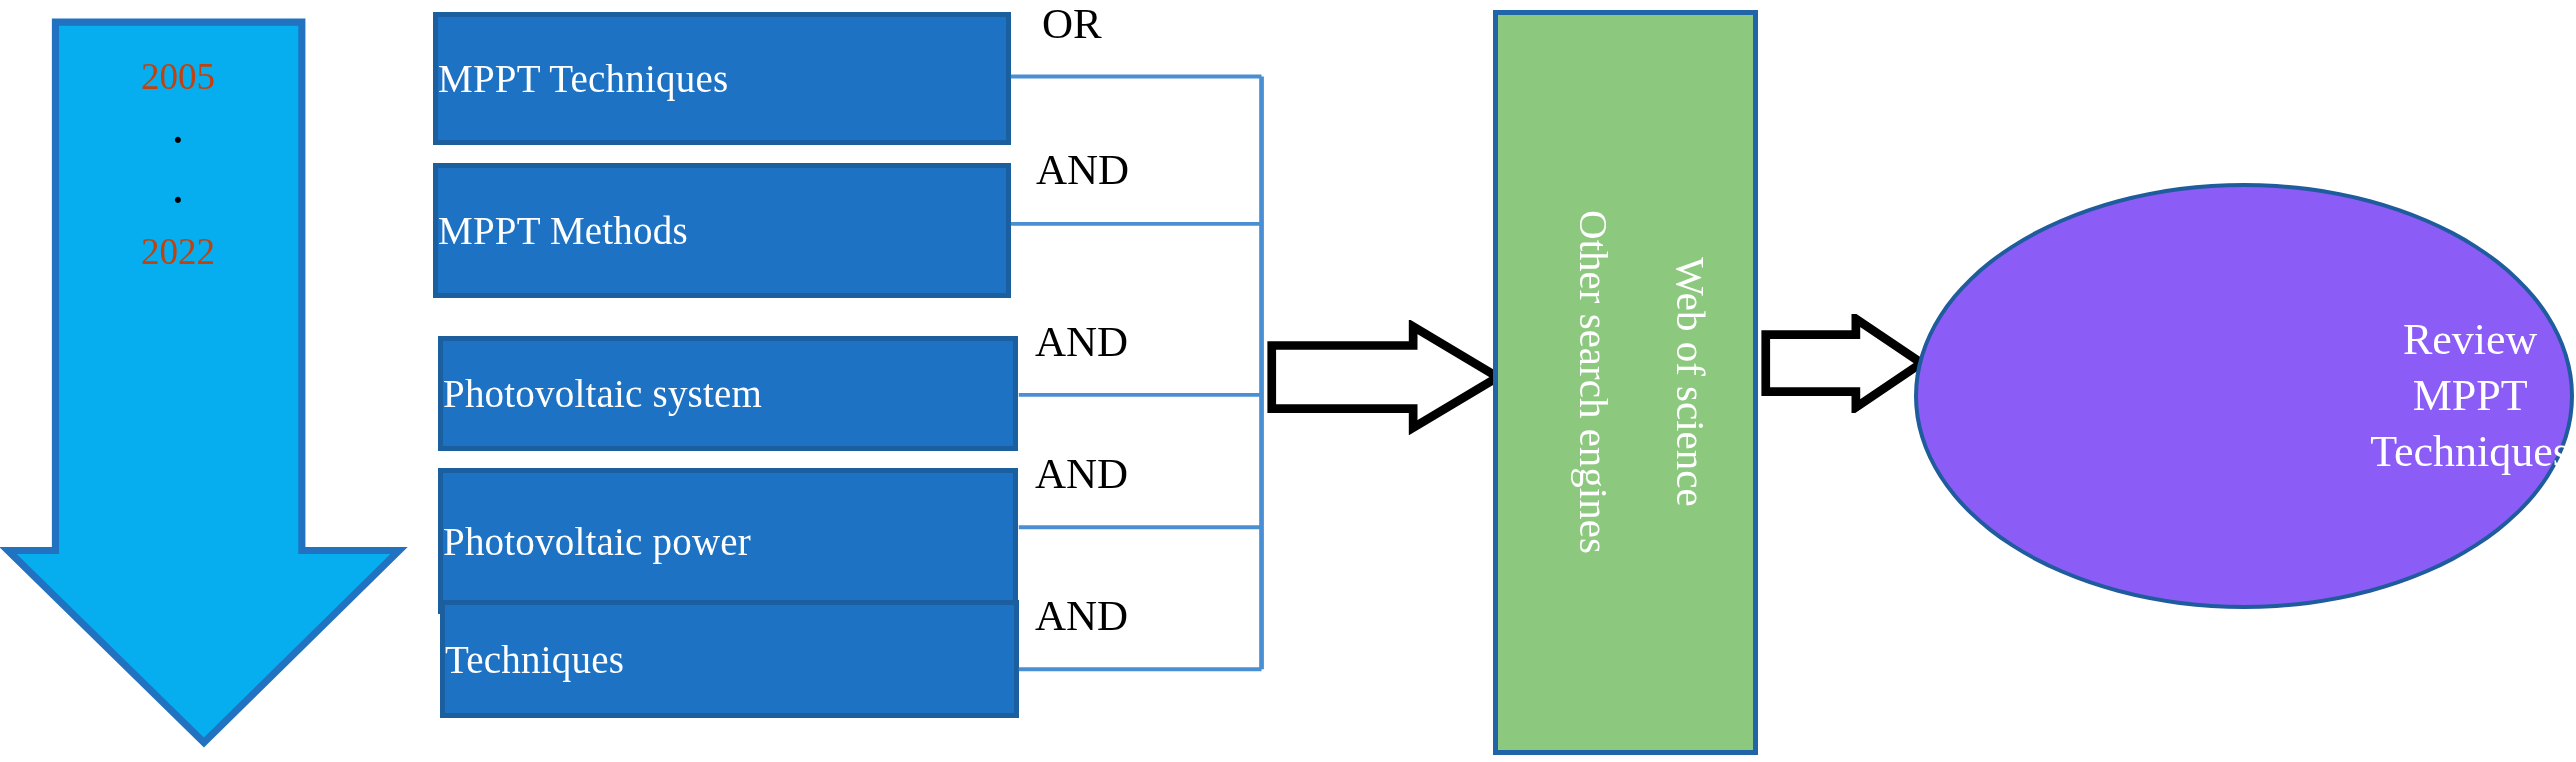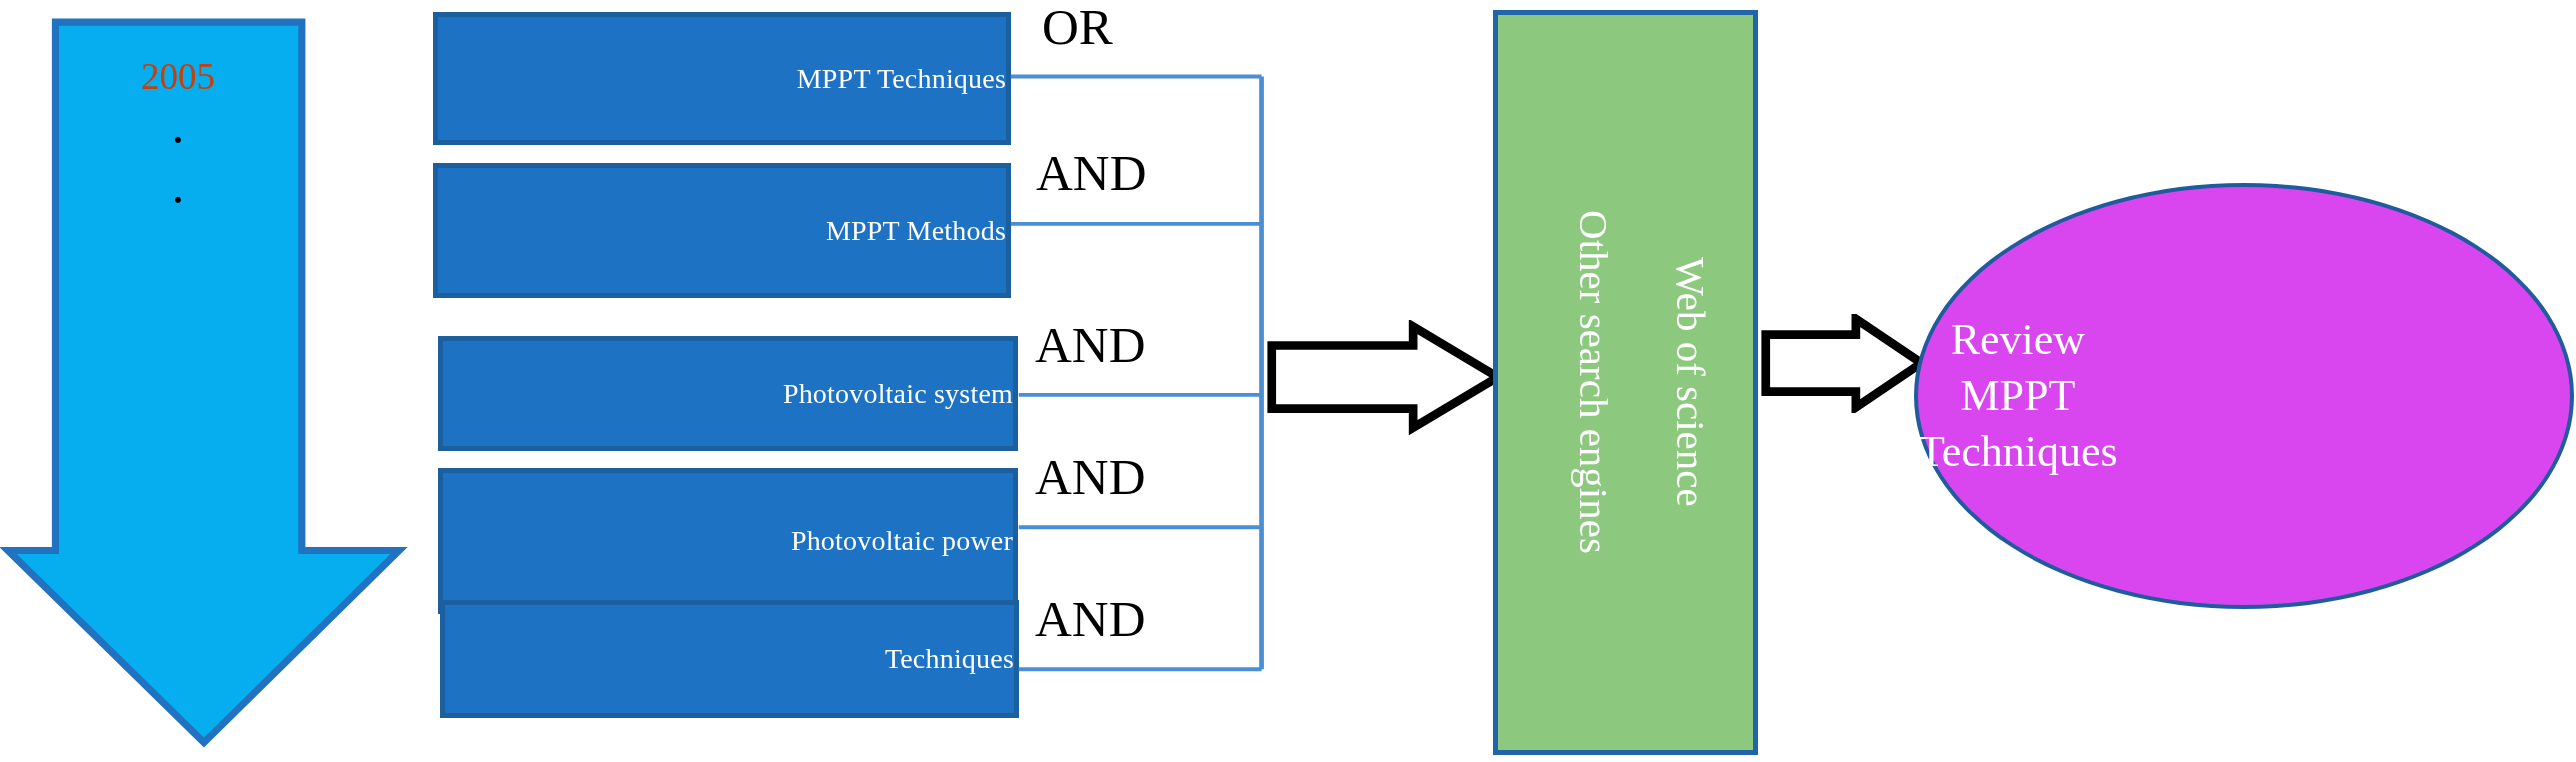--- a/index.html
+++ b/index.html
@@ -49,34 +49,34 @@
   #timeline-dot-1 { top: 122px; }
   #timeline-dot-2 { top: 182px; }
 
   
   .kw-box {
     position: absolute;
     background: #1d72c4;
     border: 5.5px solid #1b5f9e;
     box-sizing: border-box;
     color: #ffffff;
-    font-size: 28px;
+    font-size: 39px;
     display: flex;
     align-items: center;
-    justify-content: flex-end;
+    justify-content: flex-start;
     text-align: center;
     letter-spacing: 0.2px;
   }
 
   
   #bracket { position: absolute; left: 1003px; top: 0; width: 268px; height: 763px; }
   .op-label {
     position: absolute;
     color: #000000;
-    font-size: 51px;
+    font-size: 43px;
     line-height: 1;
     white-space: nowrap;
   }
 
   
   .block-arrow { position: absolute; }
 
   
   #db-box {
     position: absolute;
@@ -101,26 +101,26 @@
   #db-label-wos     { left: 192px; transform: rotate(90deg) translate(-50%, -50%); }
 
   
   #output-ellipse {
     position: absolute;
     left: 1914px;
     top: 183px;
     width: 660px;
     height: 426px;
     border-radius: 50%;
-    background: #d946ef;
+    background: #8b5cf6;
     border: 4.7px solid #1f5c9e;
     box-sizing: border-box;
     display: flex;
     align-items: center;
-    justify-content: flex-start;
+    justify-content: flex-end;
   }
   #output-label {
     color: #ffffff;
     font-size: 44px;
     line-height: 1.28;
     text-align: center;
     white-space: pre-line;
   }
 </style>
 </head>
@@ -128,20 +128,21 @@
 
 <div id="stage">
 
   <div id="timeline-arrow">
     <svg width="411" height="763" viewBox="0 0 520 966">
       <polygon points="70,28 382,28 382,697 505,697 258,940 10,697 70,697" fill="#06aeef" stroke="#2172c0" stroke-width="9" stroke-linejoin="miter"></polygon>
     </svg>
     <div class="timeline-label" id="timeline-start">2005</div>
     <div class="timeline-dot" id="timeline-dot-1">·</div>
     <div class="timeline-dot" id="timeline-dot-2">·</div>
+    <div class="timeline-label" id="timeline-end">2022</div>
   </div>
 
   <div class="kw-box" style="left:433px; top:12px; width:578px; height:133px;">
     <span>MPPT Techniques</span>
   </div>
 
   <div class="kw-box" style="left:433px; top:163px; width:578px; height:135px;">
     <span>MPPT Methods</span>
   </div>
 

